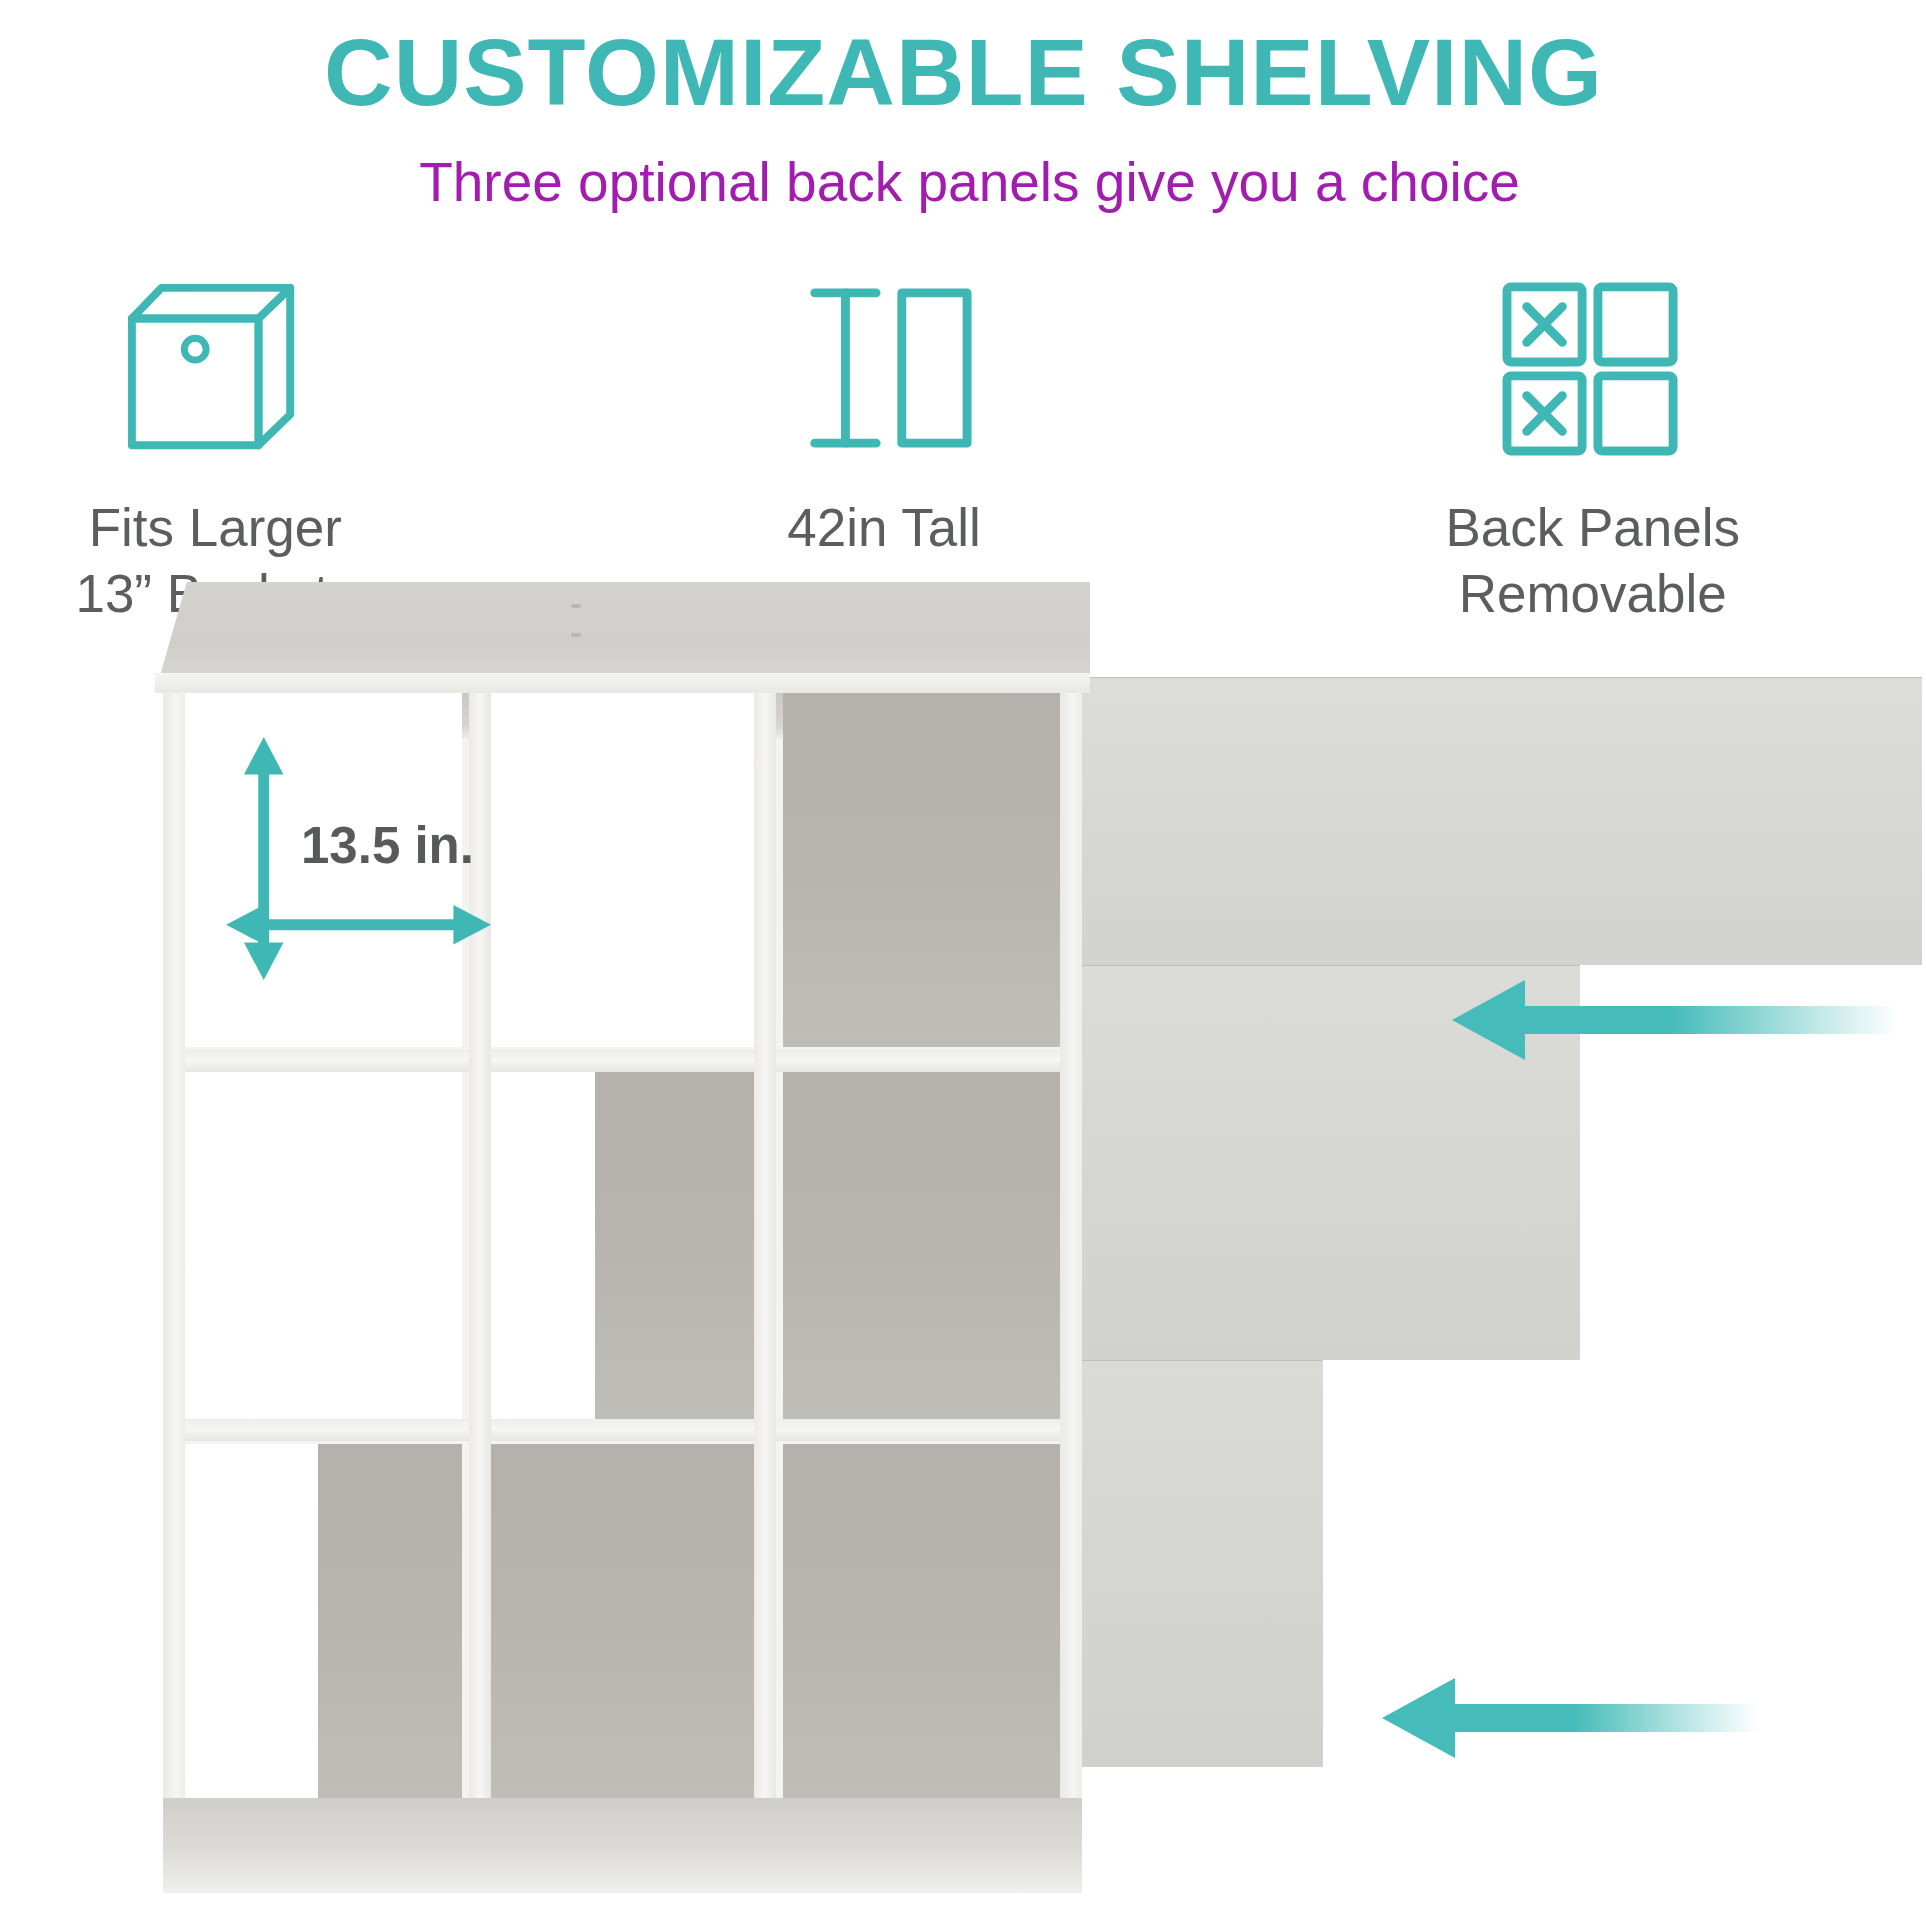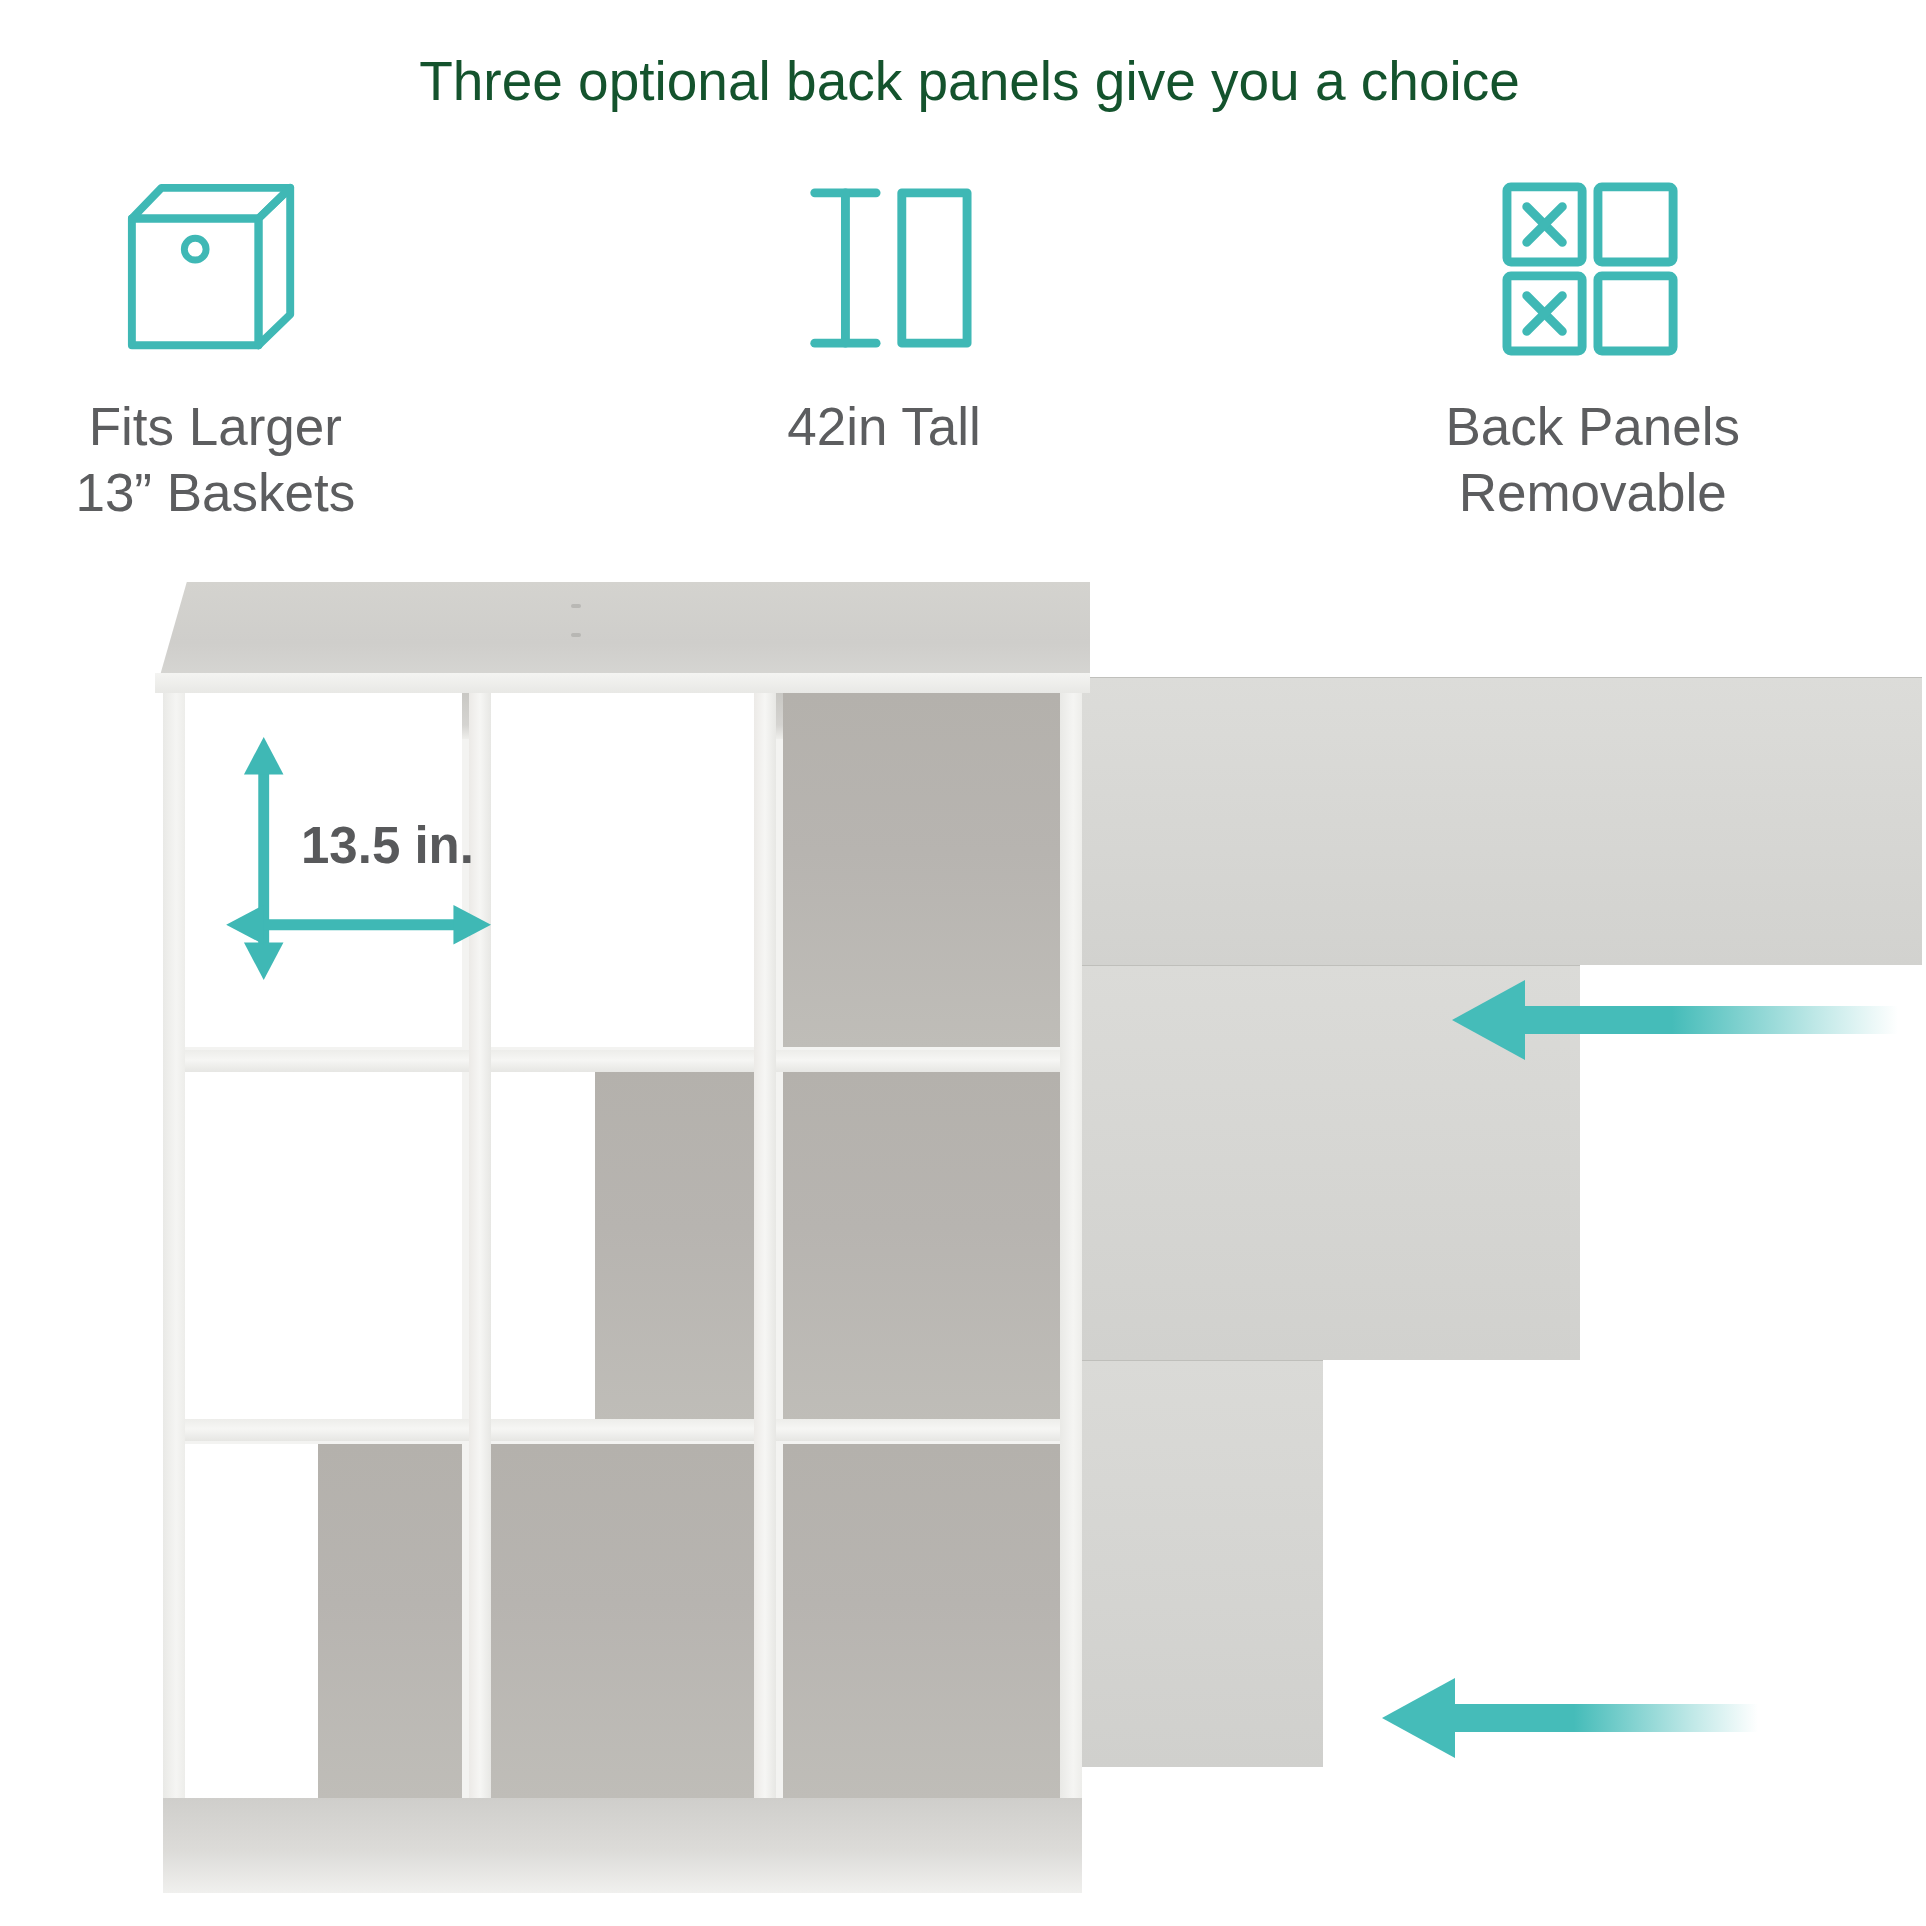--- a/index.html
+++ b/index.html
@@ -28,21 +28,21 @@
     font-weight: bold;
     letter-spacing: 1px;
     color: #3fb8b5;
     line-height: 1.06;
     margin: 0;
     white-space: nowrap;
   }
   .subtitle {
     font-size: 55px;
     font-weight: 300;
-    color: #14532d;
+    color: #a21caf;
     line-height: 1.22;
     margin: 26px 0 0 12px;
   }
   .subtitle .sub-line { display: block; }
 
   
   .features {
     display: flex;
     width: 100%;
     margin-top: 46px;
@@ -266,20 +266,21 @@
     color: #58595b;
     white-space: nowrap;
   }
 
   svg { display: block; overflow: visible; }
 </style>
 </head>
 <body>
 
 <div class="header">
+  <h1 class="main-title">CUSTOMIZABLE SHELVING</h1>
   <div class="subtitle">
     <span class="sub-line">Three optional back panels give you a choice</span>
   </div>
 </div>
 
 <div class="features">
 
   <div class="feature feature-1">
     <div class="feature-icon">
       <svg width="198" height="188" viewBox="0 0 200 190" aria-hidden="true">

